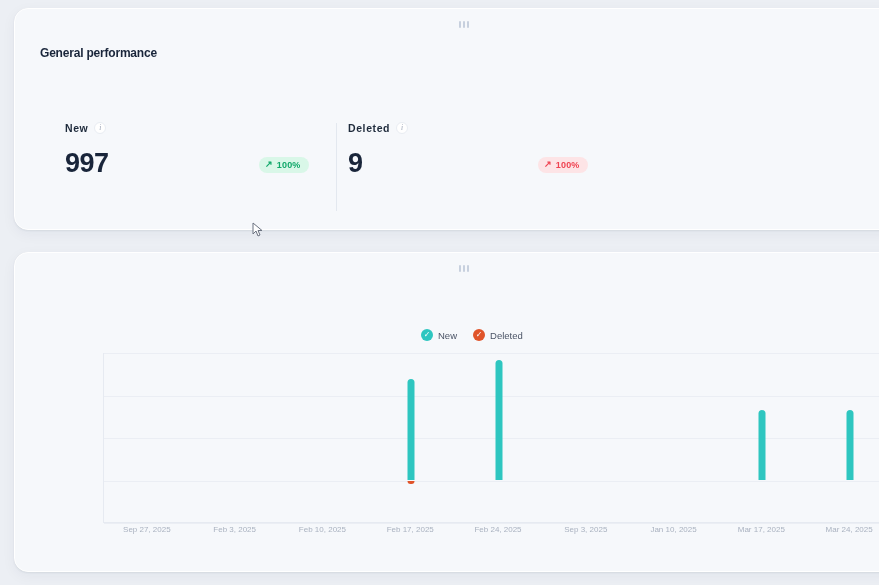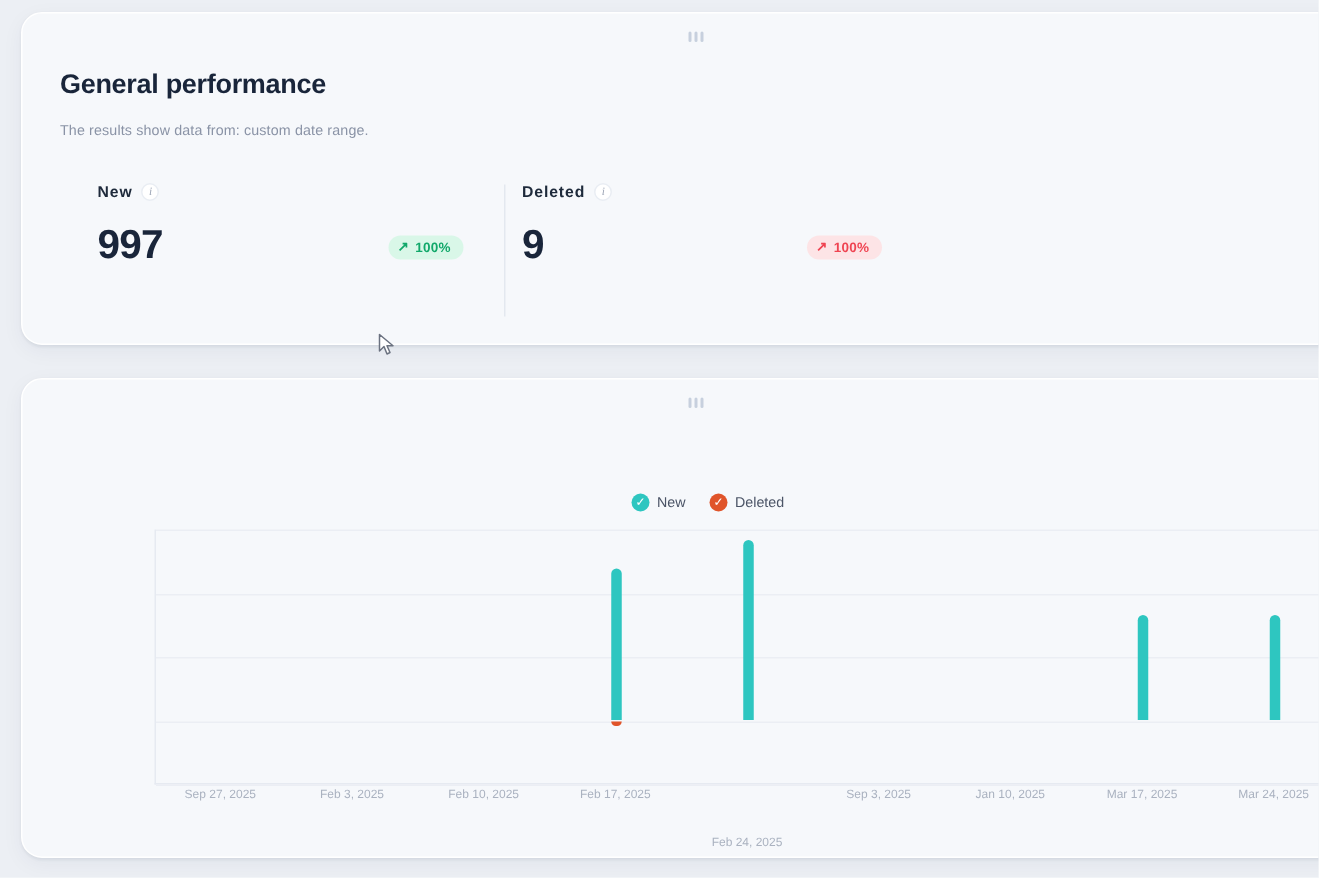--- a/index.html
+++ b/index.html
@@ -46,21 +46,21 @@
   #card-general .grip, #card-trends .grip { justify-content: flex-start; padding-left: 444px; }
   .grip i {
     display: block;
     width: 2px; height: 7px;
     background: #c7d0de;
     border-radius: 1px;
   }
 
   
   .card-title {
-    font-size: 18px;
+    font-size: 12px;
     font-weight: bold;
     letter-spacing: -.2px;
     color: #19253a;
   }
   #card-general .card-title { position: absolute; left: 25px; top: 37px; }
 
   .card-sub {
     position: absolute;
     left: 25px; top: 73px;
     font-size: 9.5px;
@@ -248,21 +248,20 @@
 
 <div class="card" id="card-general">
 
   <div class="grip">
     <i></i>
     <i></i>
     <i></i>
   </div>
 
   <div class="card-title">General performance</div>
-  <div class="card-sub">The results show data from: custom date range.</div>
 
   <div class="metrics">
 
     <div class="metric m0">
       <div class="metric-head">
         <span class="metric-label">New</span>
         <span class="info-icon">i</span>
       </div>
       <div class="metric-value">997</div>
       <div class="badge up">
@@ -318,21 +317,21 @@
         <div class="bar" style="left: 395px; top: 7.3913px; height: 120.109px; background: rgb(46, 198, 192);"></div>
         <div class="bar" style="left: 658.333px; top: 57.2826px; height: 70.2174px; background: rgb(46, 198, 192);"></div>
         <div class="bar" style="left: 746.111px; top: 57.2826px; height: 70.2174px; background: rgb(46, 198, 192);"></div>
         <div class="bar-neg" style="left: 307.222px; top: 127.5px; height: 3.32609px; background: rgb(224, 84, 42);"></div>
       </div>
     <div class="x-labels" id="x-labels">
         <span style="left: 43.8889px;">Sep 27, 2025</span>
         <span style="left: 131.667px;">Feb 3, 2025</span>
         <span style="left: 219.444px;">Feb 10, 2025</span>
         <span style="left: 307.222px;">Feb 17, 2025</span>
-        <span style="left: 395px; margin-top: 32px;">Feb 24, 2025</span>
+        <span style="left: 395px;">Feb 24, 2025</span>
         <span style="left: 482.778px;">Sep 3, 2025</span>
         <span style="left: 570.556px;">Jan 10, 2025</span>
         <span style="left: 658.333px;">Mar 17, 2025</span>
         <span style="left: 746.111px; text-align: right;">Mar 24, 2025</span>
       </div>
   </div>
 </div>
 
 <svg class="cursor" viewBox="0 0 11 15">
   <path d="M1 1 L1 12 L4 9 L6 14 L8 13 L6 8.5 L10 8.5 Z" fill="#ffffff" stroke="#6b7280" stroke-width="1" stroke-linejoin="round"></path>

